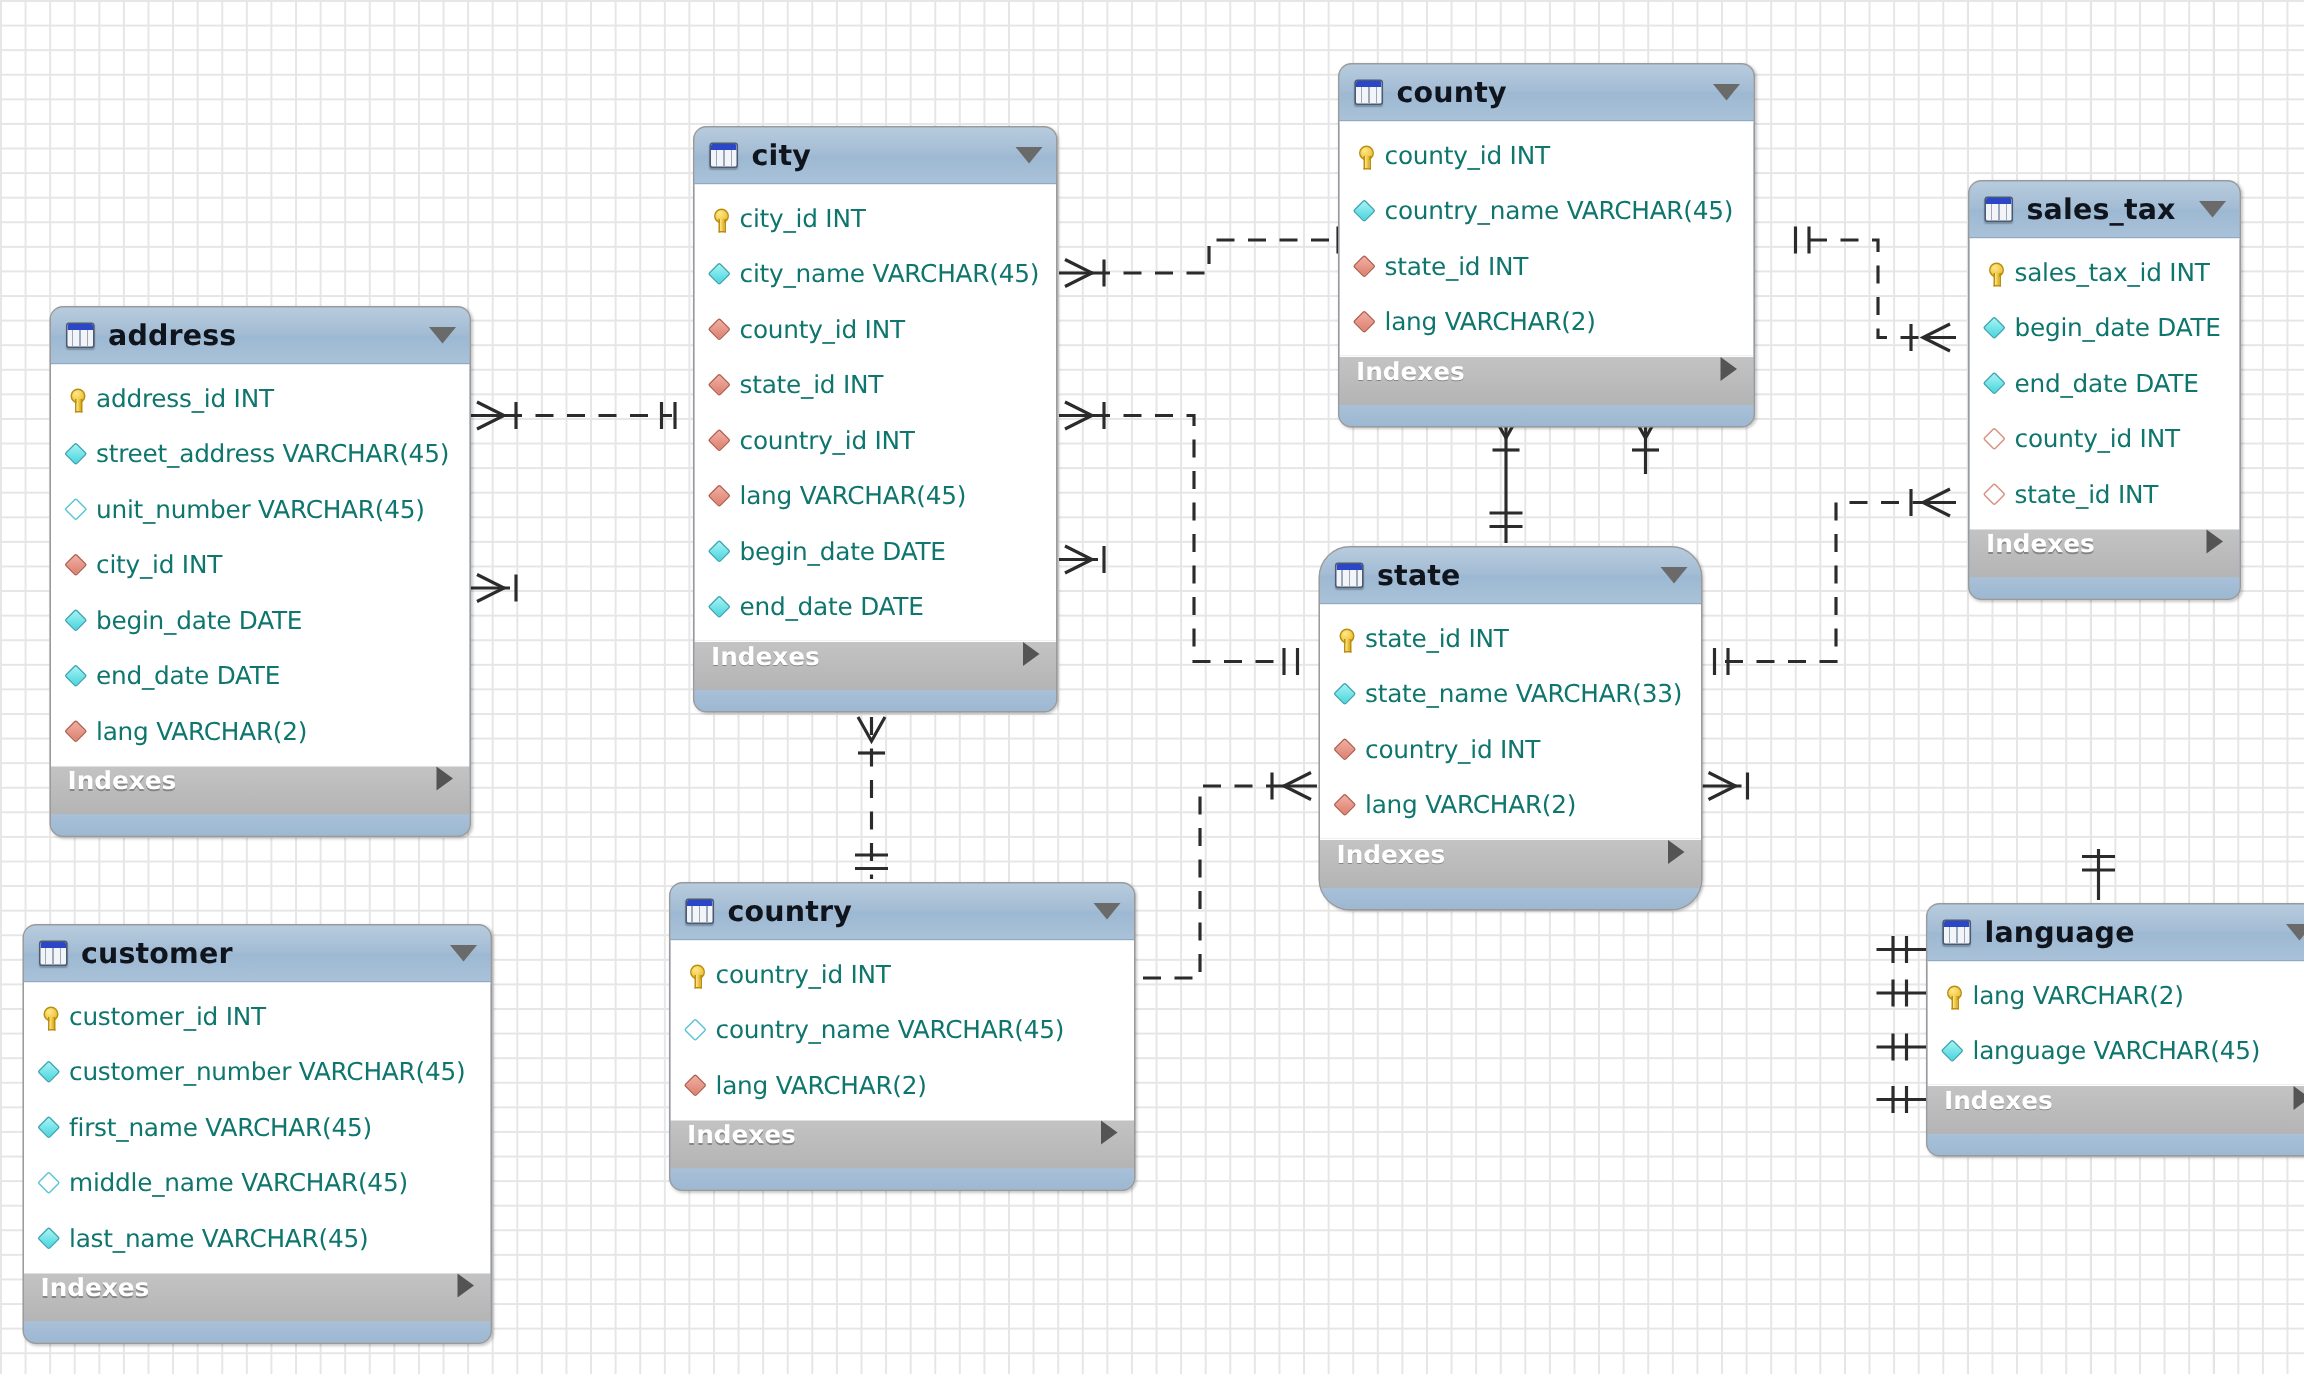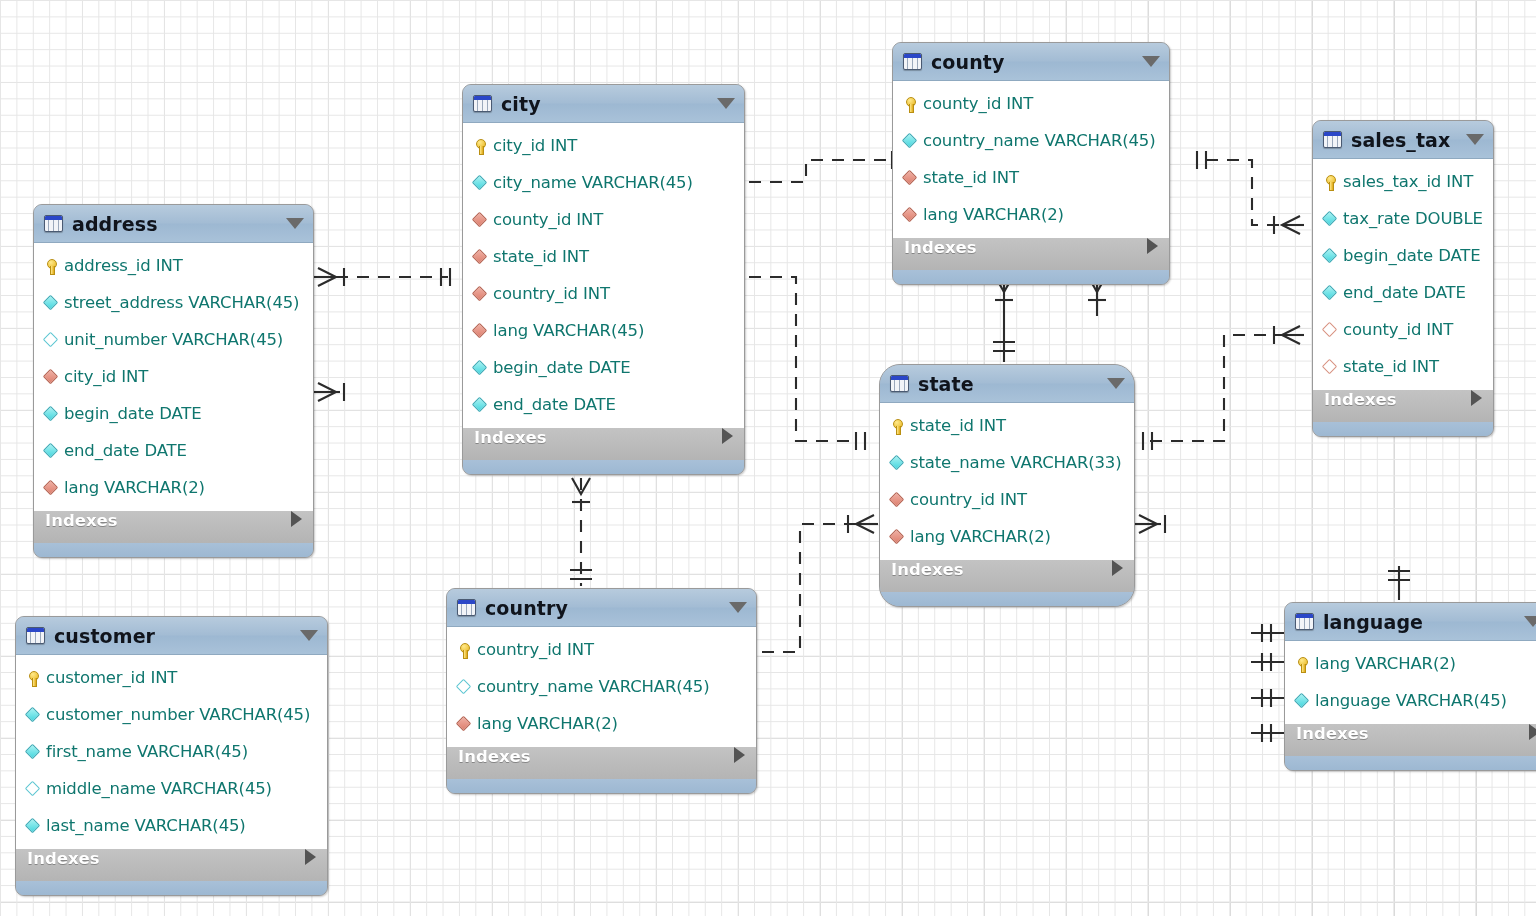--- a/index.html
+++ b/index.html
@@ -320,21 +320,21 @@
             </span>
             <span class="col-label">lang VARCHAR(2)</span>
           </div>
         </div>
         <div class="tbl-indexes">
           <span class="idx-label">Indexes</span>
           <span class="idx-caret"></span>
         </div>
         <div class="tbl-foot"></div>
       </div>
-      <div class="table-box" style="left: 462px; top: 84px; width: 283px;">
+      <div class="table-box" style="left: 462px; top: 84px; width: 243px;">
         <div class="tbl-header">
           <span class="tbl-icon"></span>
           <span class="tbl-title">city</span>
           <span class="tbl-caret"></span>
         </div>
         <div class="tbl-cols">
           <div class="col-row">
             <span class="mk mk-key"></span>
             <span class="col-label">city_id INT</span>
           </div>
@@ -426,26 +426,20 @@
       <div class="table-box" style="left: 1312px; top: 120px; width: 182px;">
         <div class="tbl-header">
           <span class="tbl-icon"></span>
           <span class="tbl-title">sales_tax</span>
           <span class="tbl-caret"></span>
         </div>
         <div class="tbl-cols">
           <div class="col-row">
             <span class="mk mk-key"></span>
             <span class="col-label">sales_tax_id INT</span>
-          </div>
-          <div class="col-row">
-            <span class="mk">
-              <span class="dia dia-cyan-fill"></span>
-            </span>
-            <span class="col-label">tax_rate DOUBLE</span>
           </div>
           <div class="col-row">
             <span class="mk">
               <span class="dia dia-cyan-fill"></span>
             </span>
             <span class="col-label">begin_date DATE</span>
           </div>
           <div class="col-row">
             <span class="mk">
               <span class="dia dia-cyan-fill"></span>

